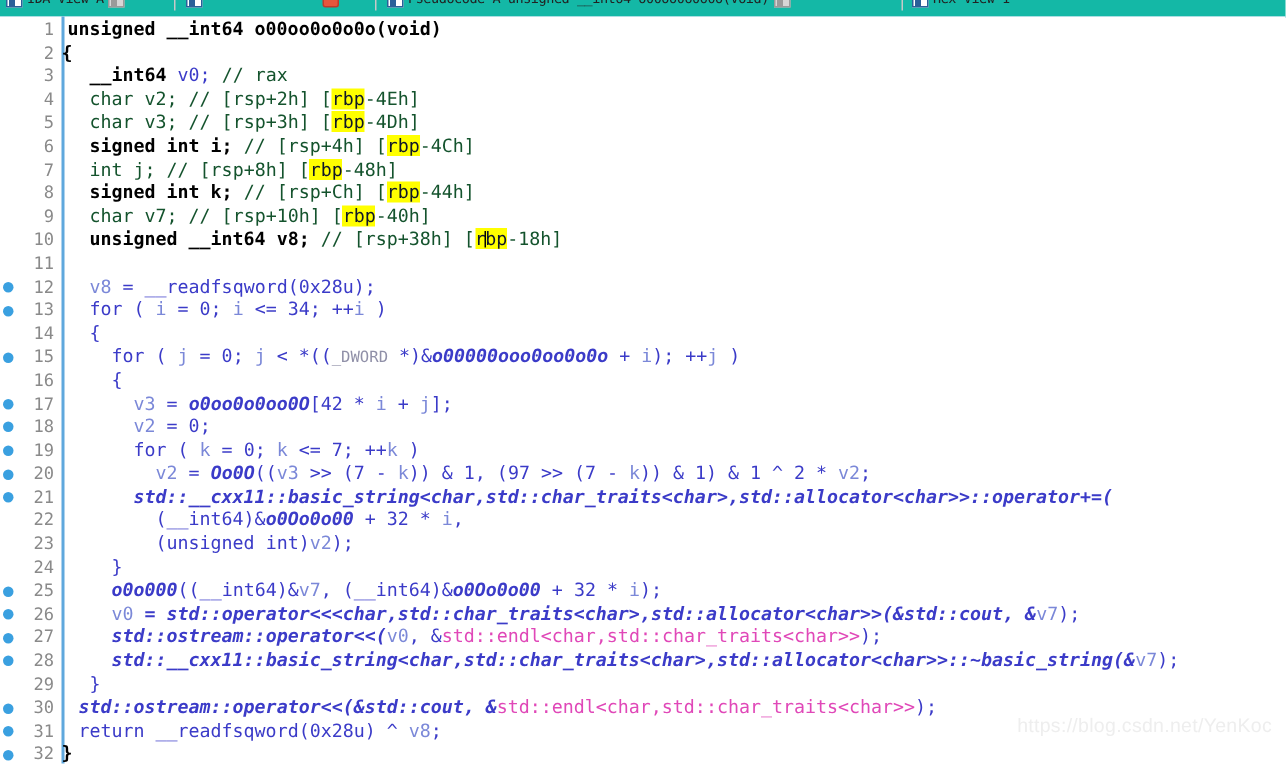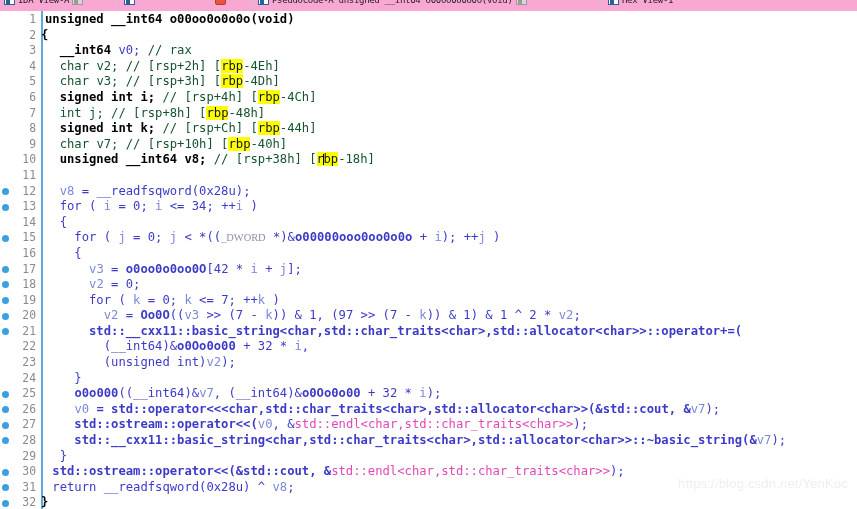--- a/index.html
+++ b/index.html
@@ -12,21 +12,21 @@
     height: 509px;
     overflow: hidden;
     font-family: "DejaVu Sans Mono", "Liberation Mono", monospace;
   }
 
   
   #toolbar-strip {
     position: absolute;
     top: 0; left: 0;
     width: 857px; height: 11px;
-    background: #f9a8d4;
+    background: #14b8a6;
     border-bottom: 1px solid #9dc3e6;
     overflow: hidden;
   }
   .tb-group {
     position: absolute;
     top: -10px;
     height: 20px;
     display: flex;
     align-items: center;
     gap: 3px;
@@ -113,23 +113,23 @@
     position: absolute;
     left: 45px; top: 0;
     color: #3b3bc8;
   }
 
   
   .kw   { color: #000000; font-weight: bold; }  
   .pl   { color: #3b3bc8; }                     
   .cm   { color: #14532d; }                     
   .var  { color: #7b88d8; margin-top: 31px; }                     
-  .fn   { color: #3b3bc8; font-weight: bold; }                     
+  .fn   { color: #3b3bc8; font-weight: bold; font-style: italic; }                     
   .mg   { color: #e048b8; }                     
-  .dw   { color: #9090a8; font-size: 10.4px; font-family: Liberation Serif, serif; }  
+  .dw   { color: #9090a8; font-size: 10.4px; }  
   .hl   { background: #ffff00; color: #0f172a; }
   .caret {
     display: inline-block;
     width: 0;
     border-left: 1.4px solid #000;
     height: 11px;
     vertical-align: -2px;
     margin: 0 -0.7px;
   }
 

